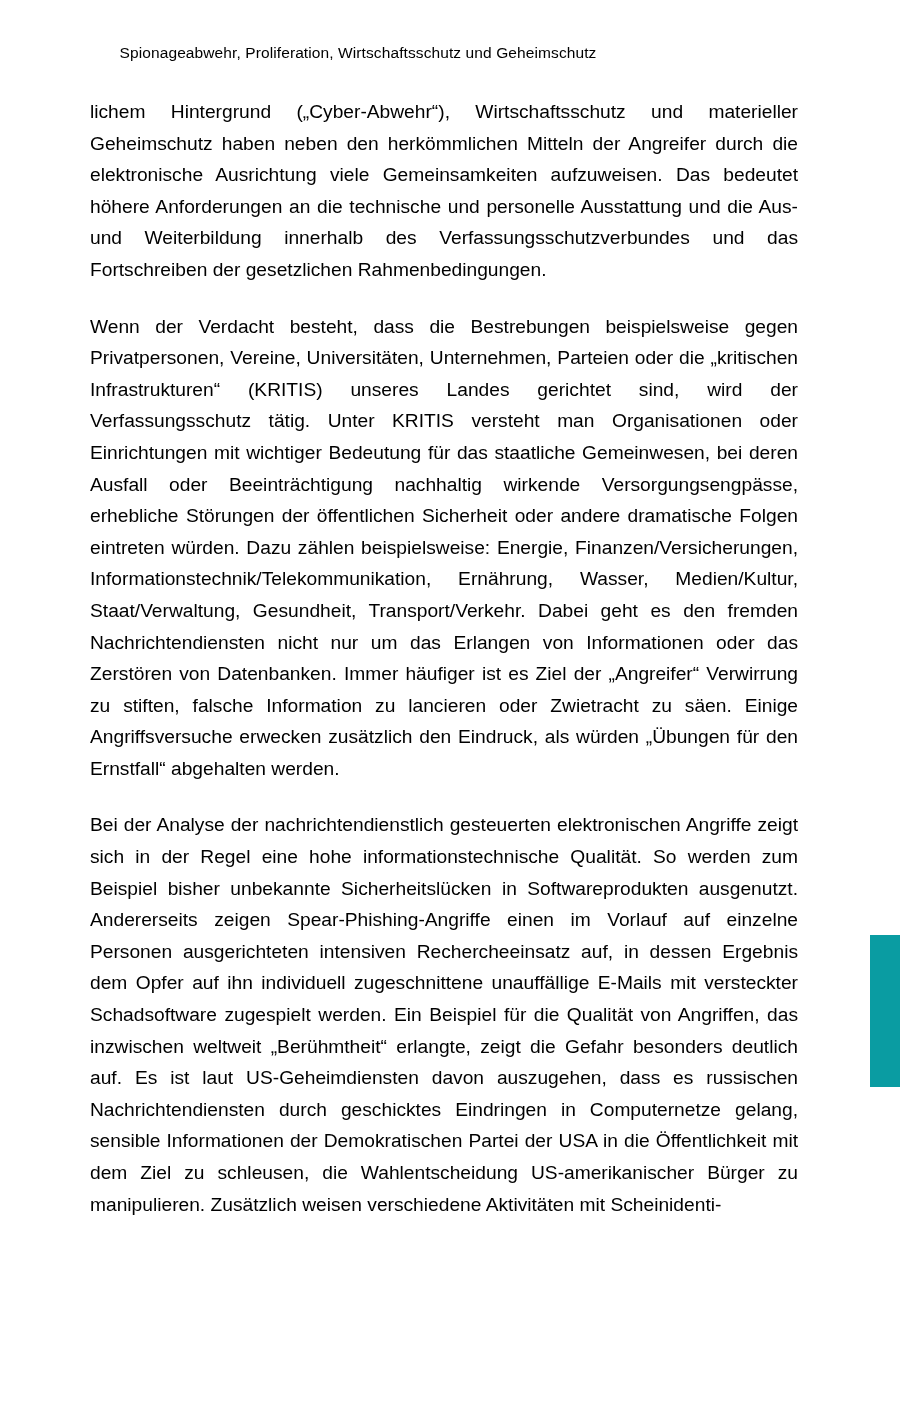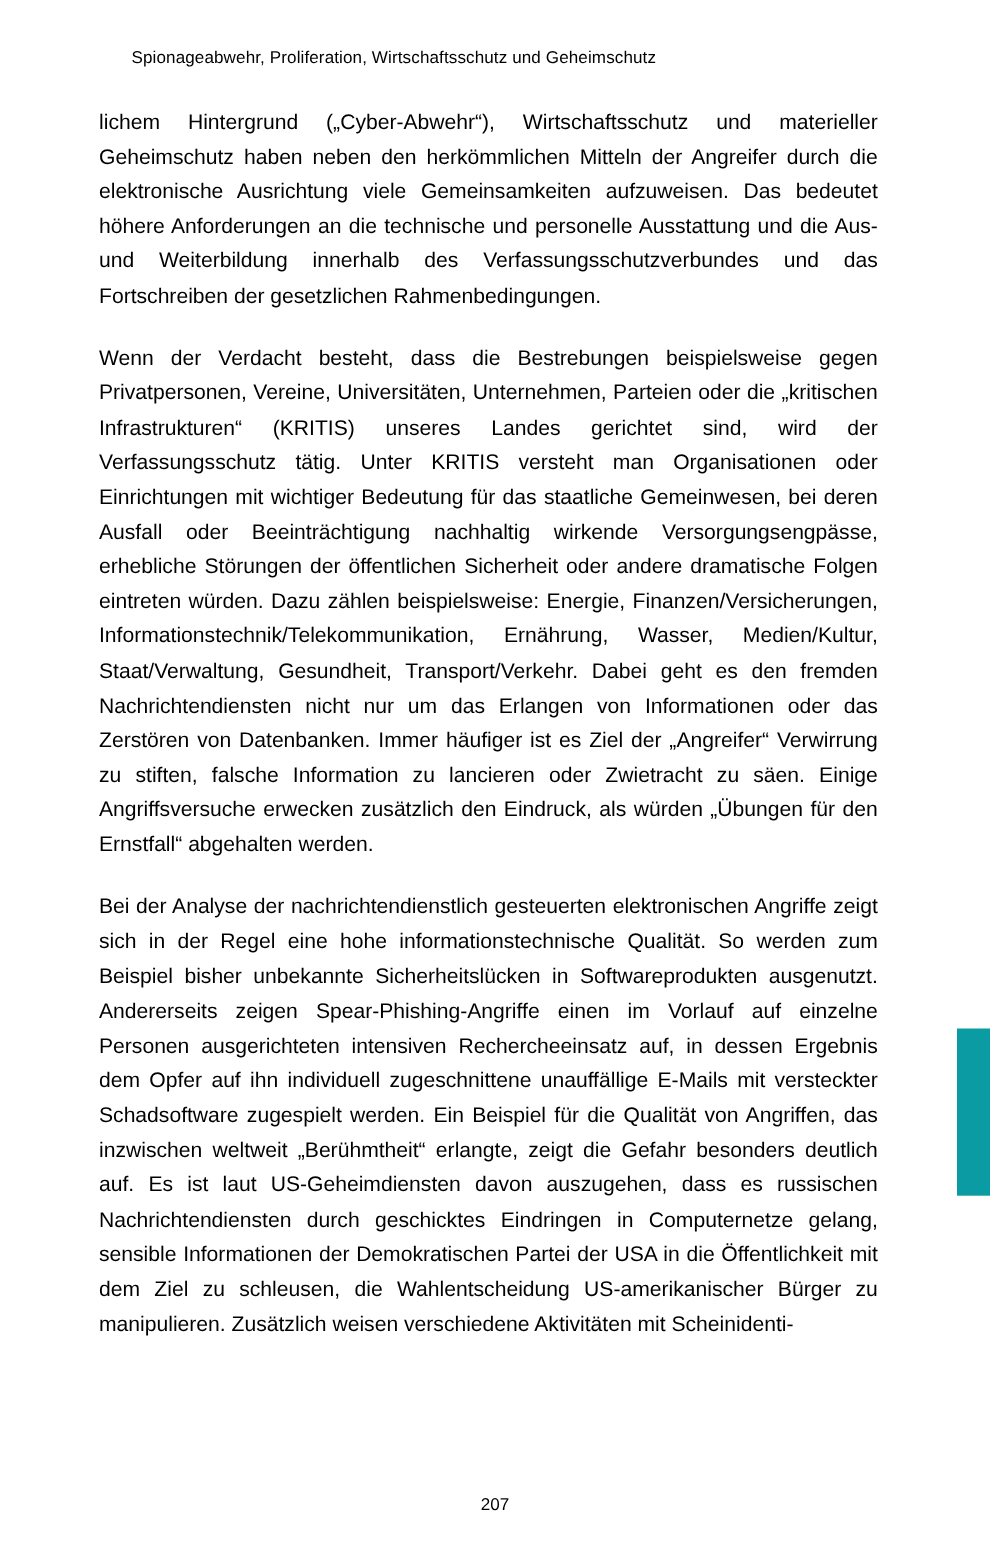--- a/index.html
+++ b/index.html
@@ -72,15 +72,14 @@
   <div class="running-head">Spionageabwehr, Proliferation, Wirtschaftsschutz und Geheimschutz</div>
 
   <div class="content">
     <p class="para">lichem Hintergrund („Cyber-Abwehr“), Wirtschaftsschutz und materieller Geheimschutz haben neben den herkömmlichen Mitteln der Angreifer durch die elektronische Ausrichtung viele Gemeinsamkeiten aufzuweisen. Das bedeutet höhere Anforderungen an die technische und personelle Ausstattung und die Aus- und Weiterbildung innerhalb des Verfassungsschutzverbundes und das Fortschreiben der gesetzlichen Rahmenbedingungen.</p>
     <p class="para">Wenn der Verdacht besteht, dass die Bestrebungen beispielsweise gegen Privatpersonen, Vereine, Universitäten, Unternehmen, Parteien oder die „kritischen Infrastrukturen“ (KRITIS) unseres Landes gerichtet sind, wird der Verfassungsschutz tätig. Unter KRITIS versteht man Organisationen oder Einrichtungen mit wichtiger Bedeutung für das staatliche Gemeinwesen, bei deren Ausfall oder Beeinträchtigung nachhaltig wirkende Versorgungsengpässe, erhebliche Störungen der öffentlichen Sicherheit oder andere dramatische Folgen eintreten würden. Dazu zählen beispielsweise: Energie, Finanzen/Versicherungen, Informationstechnik/Telekommunikation, Ernährung, Wasser, Medien/Kultur, Staat/Verwaltung, Gesundheit, Transport/Verkehr. Dabei geht es den fremden Nachrichtendiensten nicht nur um das Erlangen von Informationen oder das Zerstören von Datenbanken. Immer häufiger ist es Ziel der „Angreifer“ Verwirrung zu stiften, falsche Information zu lancieren oder Zwietracht zu säen. Einige Angriffsversuche erwecken zusätzlich den Eindruck, als würden „Übungen für den Ernstfall“ abgehalten werden.</p>
     <p class="para">Bei der Analyse der nachrichtendienstlich gesteuerten elektronischen Angriffe zeigt sich in der Regel eine hohe informationstechnische Qualität. So werden zum Beispiel bisher unbekannte Sicherheitslücken in Softwareprodukten ausgenutzt. Andererseits zeigen Spear-Phishing-Angriffe einen im Vorlauf auf einzelne Personen ausgerichteten intensiven Rechercheeinsatz auf, in dessen Ergebnis dem Opfer auf ihn individuell zugeschnittene unauffällige E-Mails mit versteckter Schadsoftware zugespielt werden. Ein Beispiel für die Qualität von Angriffen, das inzwischen weltweit „Berühmtheit“ erlangte, zeigt die Gefahr besonders deutlich auf. Es ist laut US-Geheimdiensten davon auszugehen, dass es russischen Nachrichtendiensten durch geschicktes Eindringen in Computernetze gelang, sensible Informationen der Demokratischen Partei der USA in die Öffentlichkeit mit dem Ziel zu schleusen, die Wahlentscheidung US-amerikanischer Bürger zu manipulieren. Zusätzlich weisen verschiedene Aktivitäten mit Scheinidenti-</p>
   </div>
 
   <div class="edge-tab" style="background: rgb(10, 156, 162);"></div>
 
-  <div class="folio">207</div>
 
 </div>
 
 </body></html>

